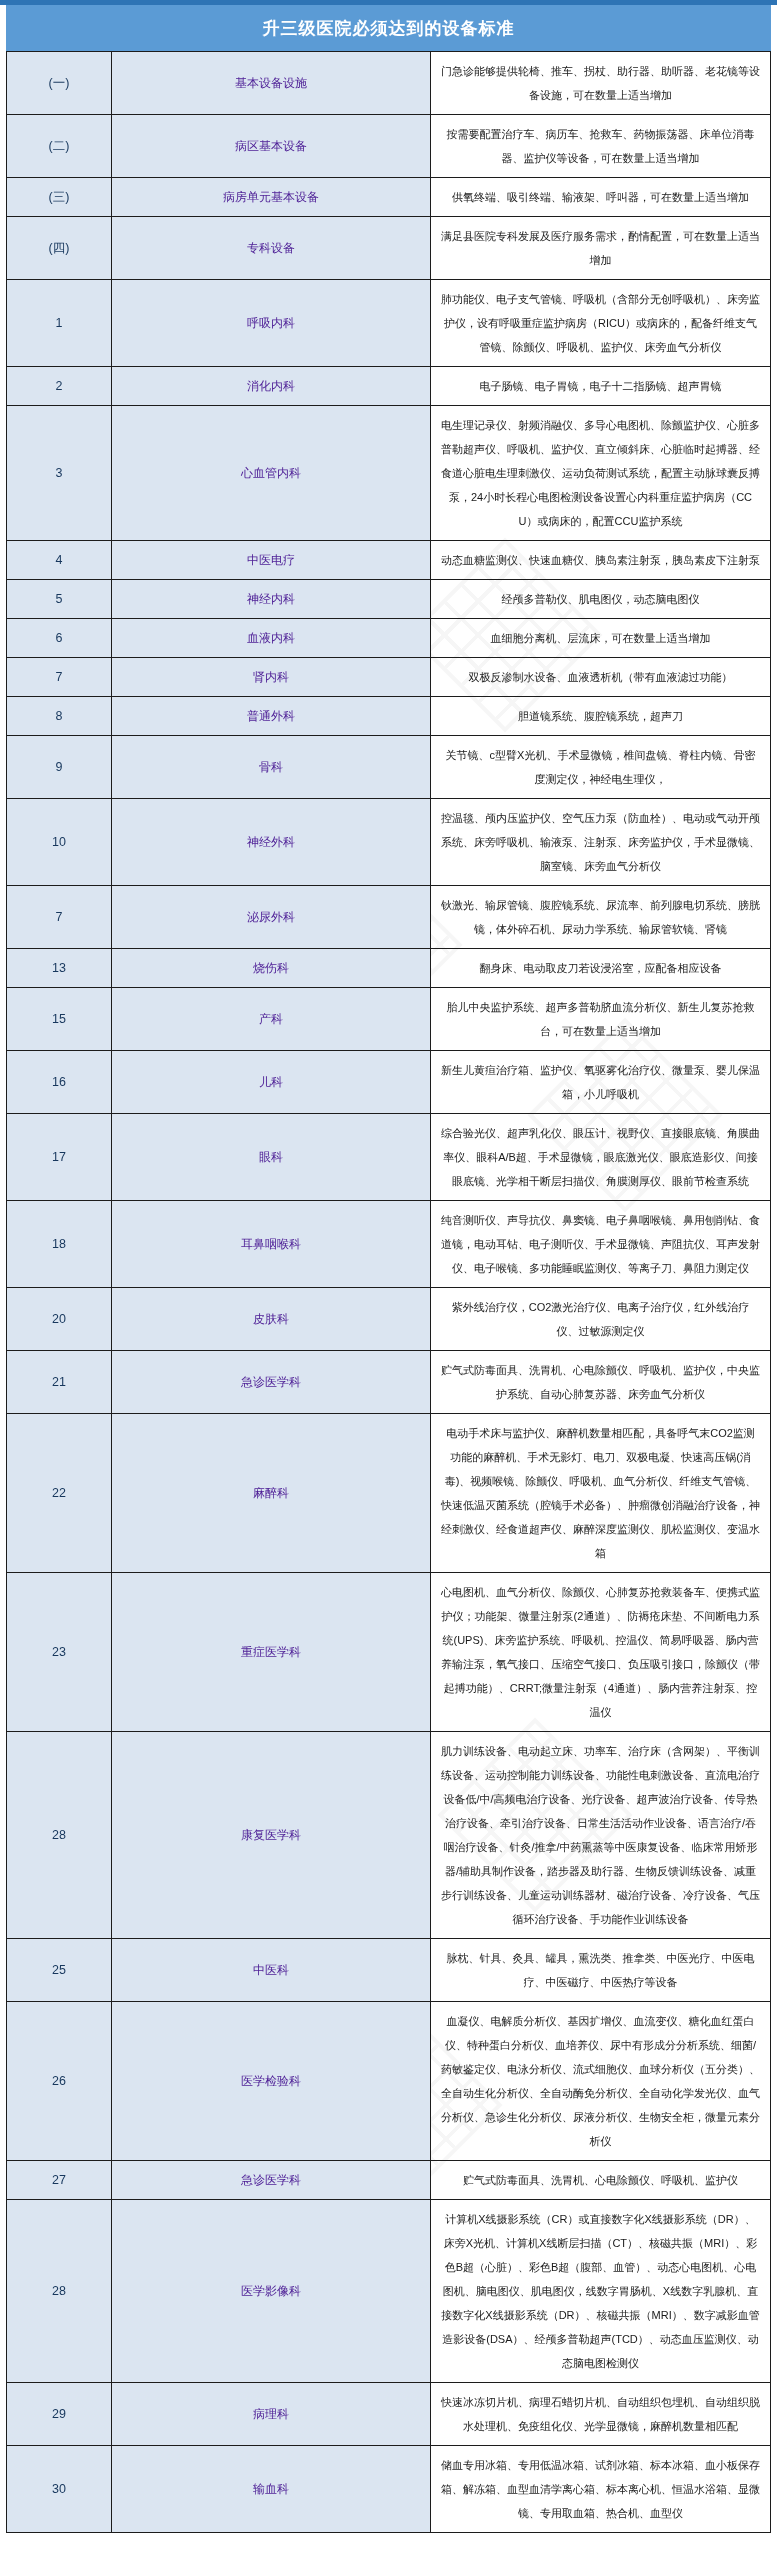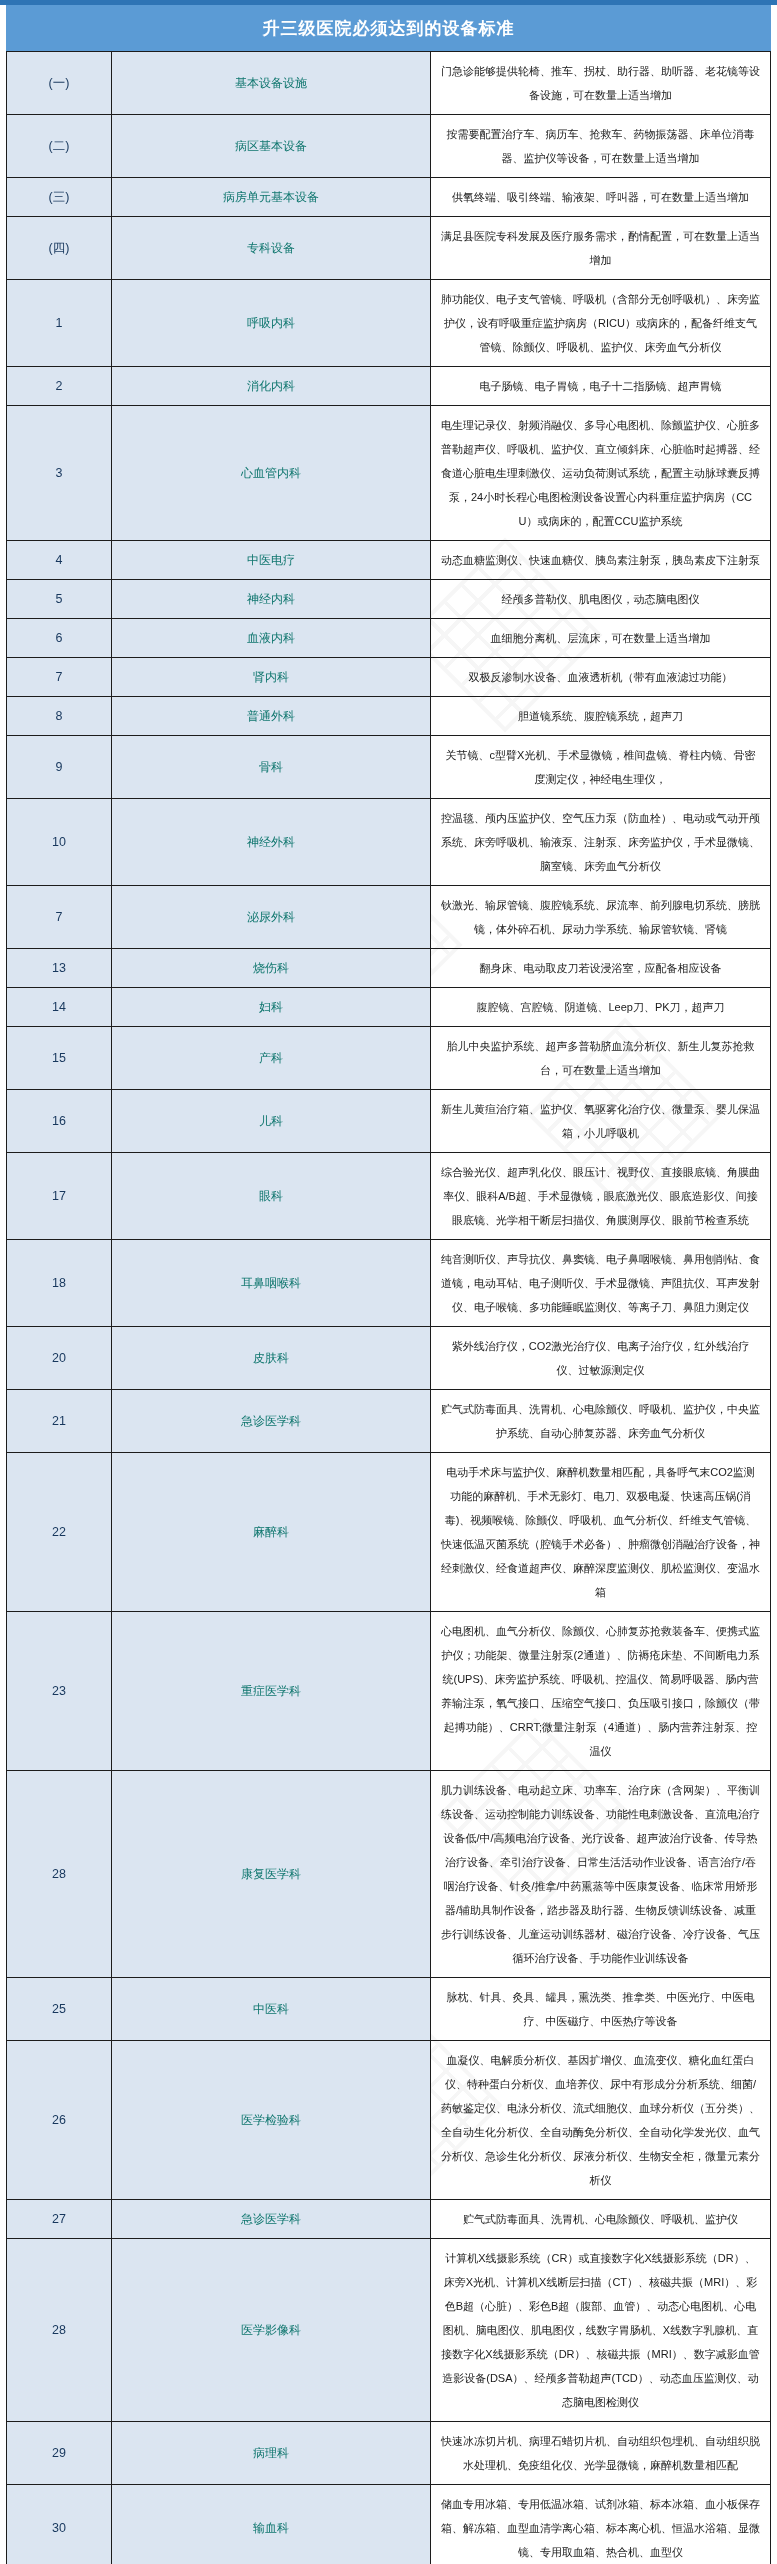--- a/index.html
+++ b/index.html
@@ -45,21 +45,21 @@
     text-align:center;
     font-size:12.5px;
     color:#17375d;
     padding:7px 2px;
   }
   td.dept-cell{
     width:306px;
     background:#dbe5f1;
     text-align:center;
     font-size:12px;
-    color:#0f766e;
+    color:#4c1d95;
     padding:7px 6px;
     white-space:pre-line;
     line-height:20px;
   }
   td.equip-cell{
     background:transparent;
     font-size:11px;
     line-height:24px;
     padding:7px 10px;
     color:#1a1a1a;
@@ -179,25 +179,20 @@
         <td class="no-cell">7</td>
         <td class="dept-cell">泌尿外科</td>
         <td class="equip-cell">钬激光、输尿管镜、腹腔镜系统、尿流率、前列腺电切系统、膀胱镜，体外碎石机、尿动力学系统、输尿管软镜、肾镜</td>
       </tr>
       <tr>
         <td class="no-cell">13</td>
         <td class="dept-cell">烧伤科</td>
         <td class="equip-cell">翻身床、电动取皮刀若设浸浴室，应配备相应设备</td>
       </tr>
       <tr>
-        <td class="no-cell">14</td>
-        <td class="dept-cell">妇科</td>
-        <td class="equip-cell">腹腔镜、宫腔镜、阴道镜、Leep刀、PK刀，超声刀</td>
-      </tr>
-      <tr>
         <td class="no-cell">15</td>
         <td class="dept-cell">产科</td>
         <td class="equip-cell">胎儿中央监护系统、超声多普勒脐血流分析仪、新生儿复苏抢救台，可在数量上适当增加</td>
       </tr>
       <tr>
         <td class="no-cell">16</td>
         <td class="dept-cell">儿科</td>
         <td class="equip-cell">新生儿黄疸治疗箱、监护仪、氧驱雾化治疗仪、微量泵、婴儿保温箱，小儿呼吸机</td>
       </tr>
       <tr>

